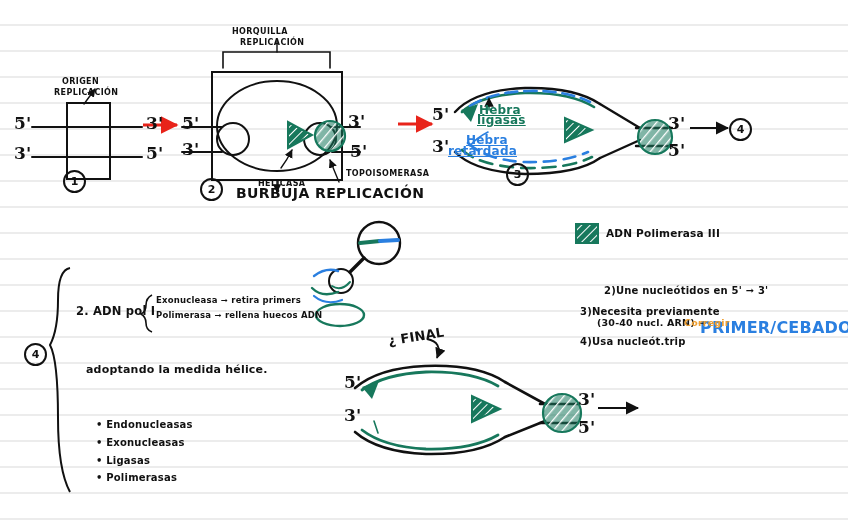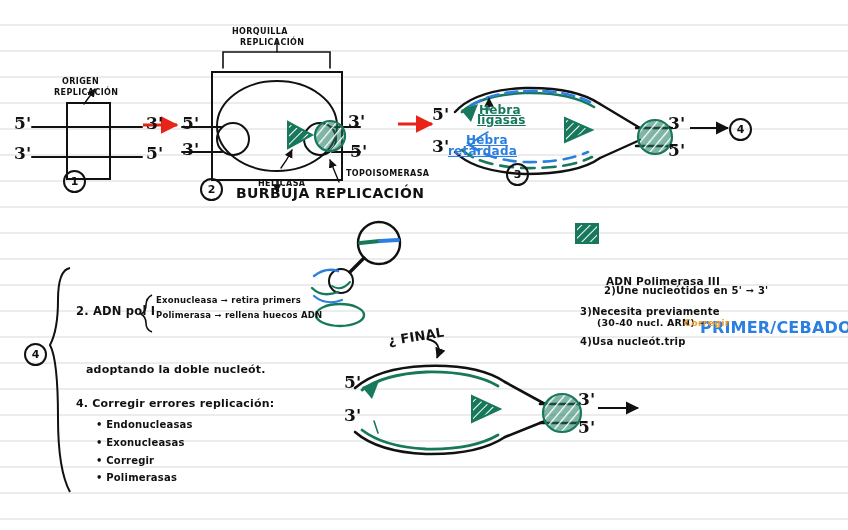--- a/index.html
+++ b/index.html
@@ -199,28 +199,27 @@
 <div class="txt hand" style="left:388px;top:330px;font-size:13px;transform:rotate(-9deg);">¿ FINAL</div>
 <div class="txt prime" style="left:344px;top:373px;">5'</div>
 <div class="txt prime" style="left:344px;top:406px;">3'</div>
 <div class="txt prime" style="left:578px;top:390px;">3'</div>
 <div class="txt prime" style="left:578px;top:418px;">5'</div>
 
 <div class="badge" style="left:24px;top:343px;">4</div>
 <div class="txt note" style="left:76px;top:305px;font-size:11.5px;">2. ADN pol I</div>
 <div class="txt tiny" style="left:156px;top:296px;">Exonucleasa ➞ retira primers</div>
 <div class="txt tiny" style="left:156px;top:311px;">Polimerasa ➞ rellena huecos ADN</div>
-<div class="txt note" style="left:86px;top:364px;">adoptando  la doble  nucleót.</div>
-<div class="txt note" style="left:76px;top:398px;">4. Corregir errores replicación:</div>
+<div class="txt note" style="left:86px;top:364px;">adoptando  la medida  hélice.</div>
 <div class="txt bullet" style="left:96px;top:419px;">• Endonucleasas</div>
 <div class="txt bullet" style="left:96px;top:437px;">• Exonucleasas</div>
-<div class="txt bullet" style="left:96px;top:455px;">• Corregir</div>
+<div class="txt bullet" style="left:96px;top:455px;">• Ligasas</div>
 <div class="txt bullet" style="left:96px;top:472px;">• Polimerasas</div>
 
-<div class="txt legend" style="left:606px;top:228px;margin-top:48px;">ADN Polimerasa  III</div>
+<div class="txt legend" style="left:606px;top:228px;">ADN Polimerasa  III</div>
 <div class="txt legend" style="left:604px;top:285px;font-size:10px;">2)Une nucleótidos en 5' ➞ 3'</div>
 <div class="txt legend" style="left:580px;top:306px;font-size:10px;">3)Necesita previamente</div>
 <div class="txt legend blue" style="left:700px;top:319px;font-size:16px;">PRIMER/CEBADOR</div>
 <div class="txt legend" style="left:597px;top:318px;font-size:9.5px;">(30-40 nucl. ARN) ➞</div>
 <div class="txt legend orange" style="left:684px;top:318px;font-size:9.5px;">Corregir</div>
 <div class="txt legend" style="left:580px;top:336px;font-size:10px;">4)Usa  nucleót.trip</div>
 
 </div>
 
 </body></html>

